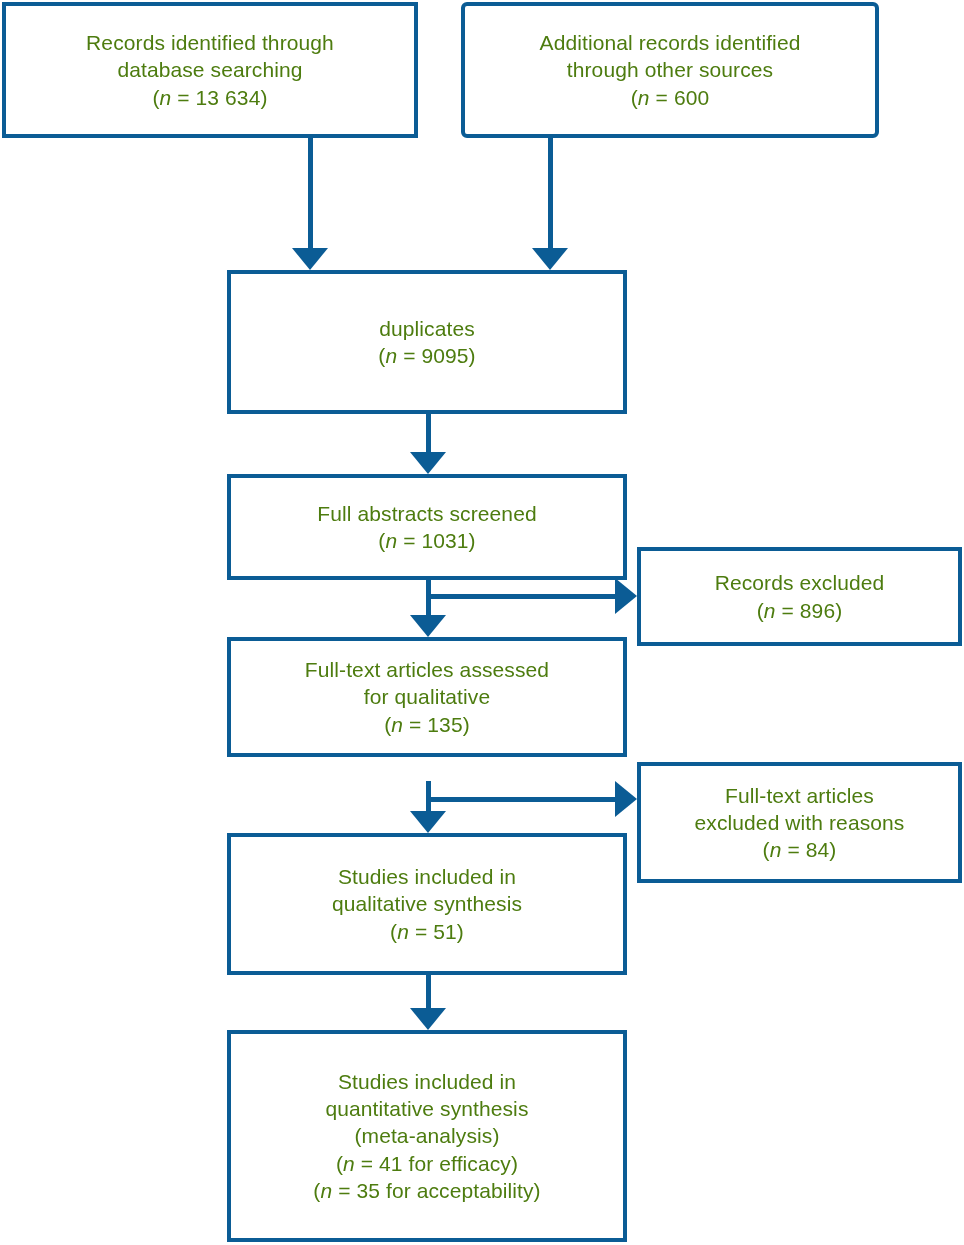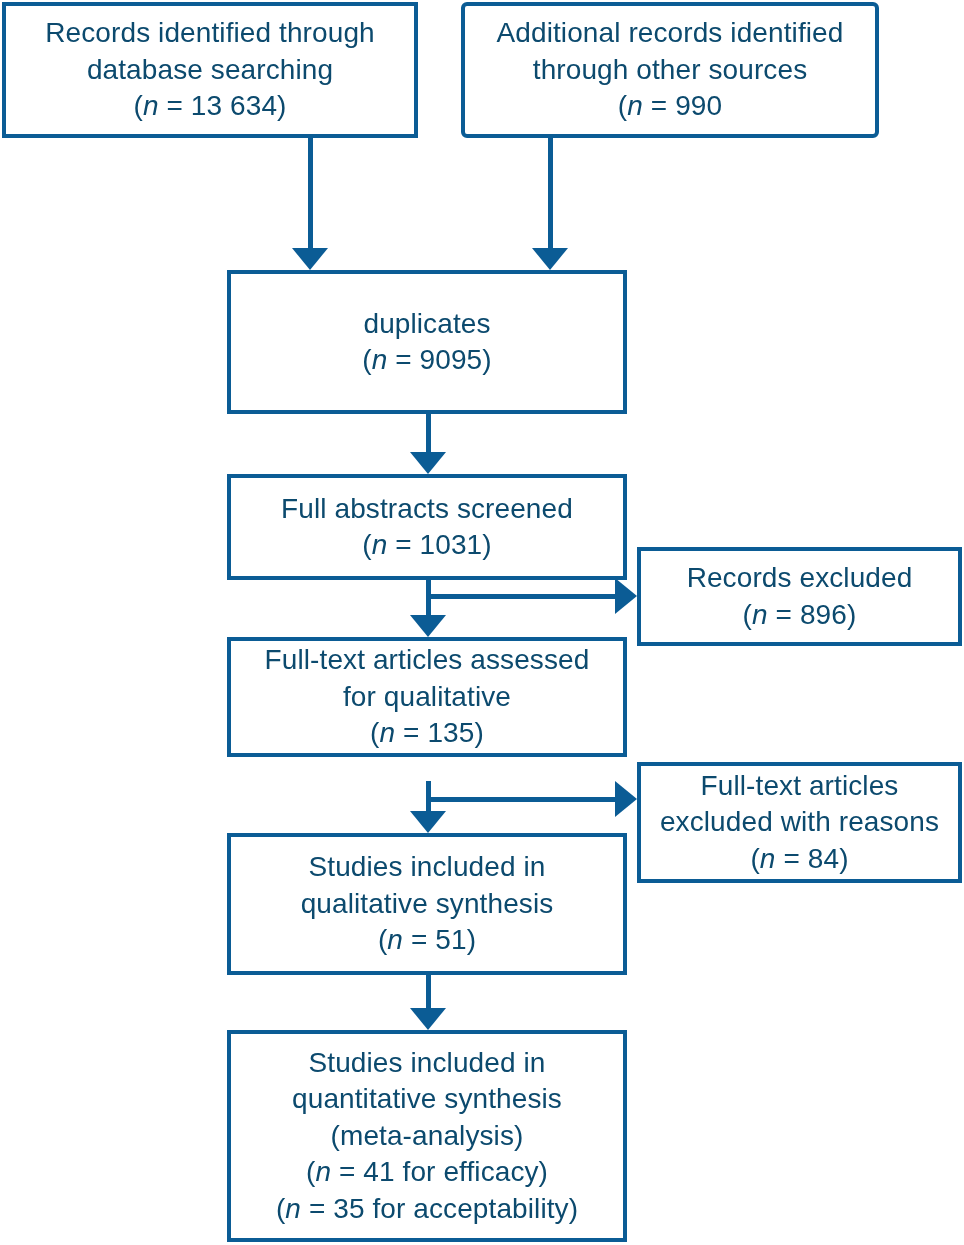--- a/index.html
+++ b/index.html
@@ -26,22 +26,22 @@
   }
   .node {
     position: absolute;
     box-sizing: border-box;
     border: 4px solid #0B5C95;
     background: #ffffff;
     display: flex;
     align-items: center;
     justify-content: center;
     text-align: center;
-    color: #0c4a6e;
-    font-size: 28px;
+    color: #4d7c0f;
+    font-size: 21px;
     line-height: 1.30;
     letter-spacing: 0.1px;
     font-weight: 400;
     z-index: 2;
   }
   .node .inner {
     padding: 0 10px;
     width: 100%;
   }
   .node .line {
@@ -110,21 +110,21 @@
       <span class="line">Records identified through</span>
       <span class="line">database searching</span>
       <span class="line"><span>(</span><span class="n-italic">n</span><span> = </span><span>13 634</span><span>)</span></span>
     </div>
   </div>
 
   <div class="node" id="node-other-sources">
     <div class="inner">
       <span class="line">Additional records identified</span>
       <span class="line">through other sources</span>
-      <span class="line"><span>(</span><span class="n-italic">n</span><span> = </span><span>990</span><span></span></span>
+      <span class="line"><span>(</span><span class="n-italic">n</span><span> = </span><span>600</span><span></span></span>
     </div>
   </div>
 
   <div class="node" id="node-dedup">
     <div class="inner">
       <span class="line">duplicates</span>
       <span class="line"><span>(</span><span class="n-italic">n</span><span> = </span><span>9095</span><span>)</span></span>
     </div>
   </div>
 

